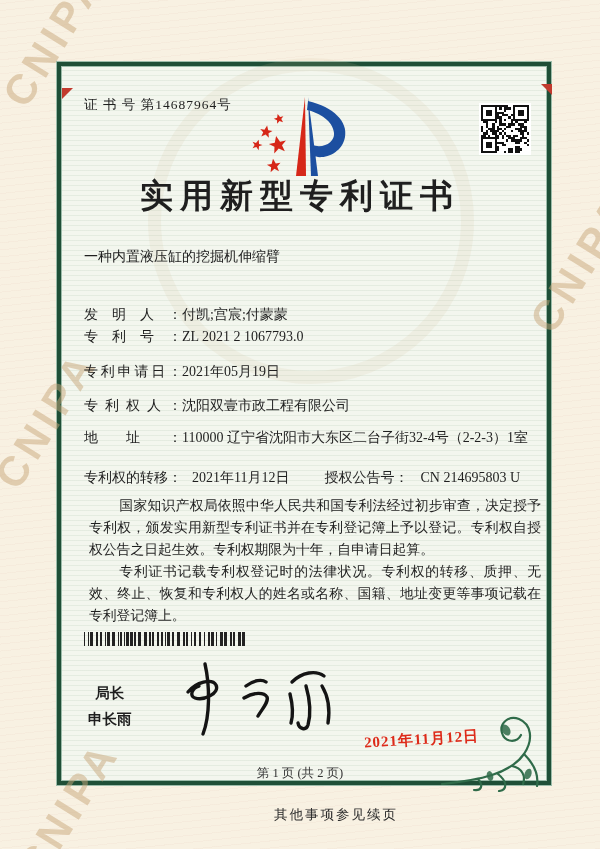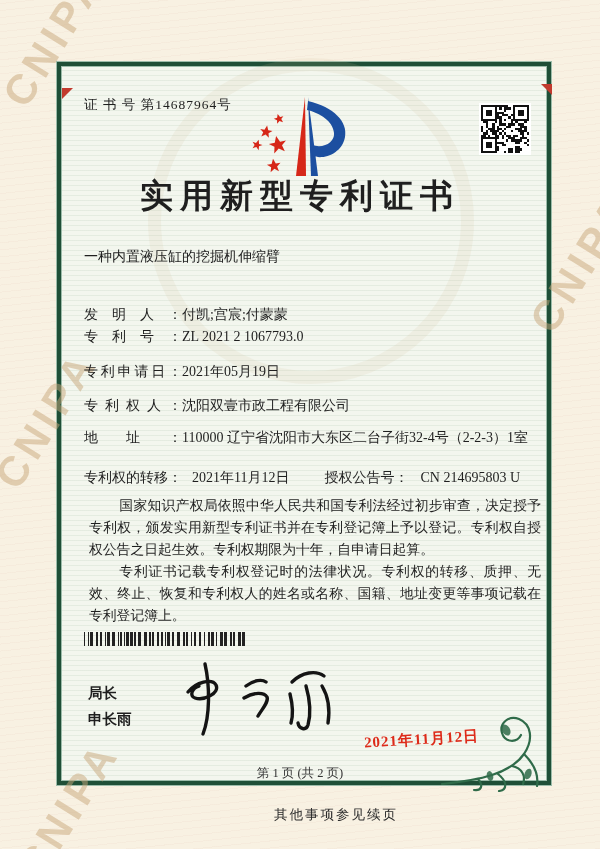--- a/index.html
+++ b/index.html
@@ -41,21 +41,21 @@
   .flabel{flex:none;width:98px;text-align:justify;text-align-last:justify;}
   .fvalue{width:360px;}
   #row-grant .pairgap{width:35px;flex:none;}
   #row-grant .flabel2{flex:none;}
   #row-grant .fvalue2{margin-left:12px;}
 
   #paragraphs{left:80px;top:495px;width:452px;font-size:13.8px;line-height:1.6;text-align:justify;margin-left:9px;}
   #paragraphs p{margin:0;text-indent:2.2em;}
 
   #barcode{left:84px;top:632px;width:166px;height:14px;}
-  #signer{left:88px;top:680px;font-family:"Liberation Sans", sans-serif;font-weight:600;font-size:14.5px;line-height:26px;}
+  #signer{left:88px;top:680px;font-family:"Liberation Sans", sans-serif;font-weight:600;font-size:14.5px;line-height:26px;text-align:center;}
   #signature{left:158px;top:652px;width:190px;height:100px;}
   #seal{left:342px;top:622px;width:164px;height:170px;mix-blend-mode:multiply;opacity:.93;}
   #seal-date{left:364px;top:730px;font-size:15px;font-weight:bold;color:#dd2b1a;
     transform:rotate(-3.5deg);letter-spacing:1px;white-space:nowrap;}
   #page-info{left:57px;top:765px;width:486px;text-align:center;font-size:12.5px;color:#333;}
   #footer-note{left:0;top:806px;width:600px;text-align:center;font-size:13.5px;color:#2a2a2a;letter-spacing:2px;padding-left:36px;}
   #flourish{left:438px;top:678px;width:118px;height:114px;z-index:4;}
 </style>
 </head>
 <body>

